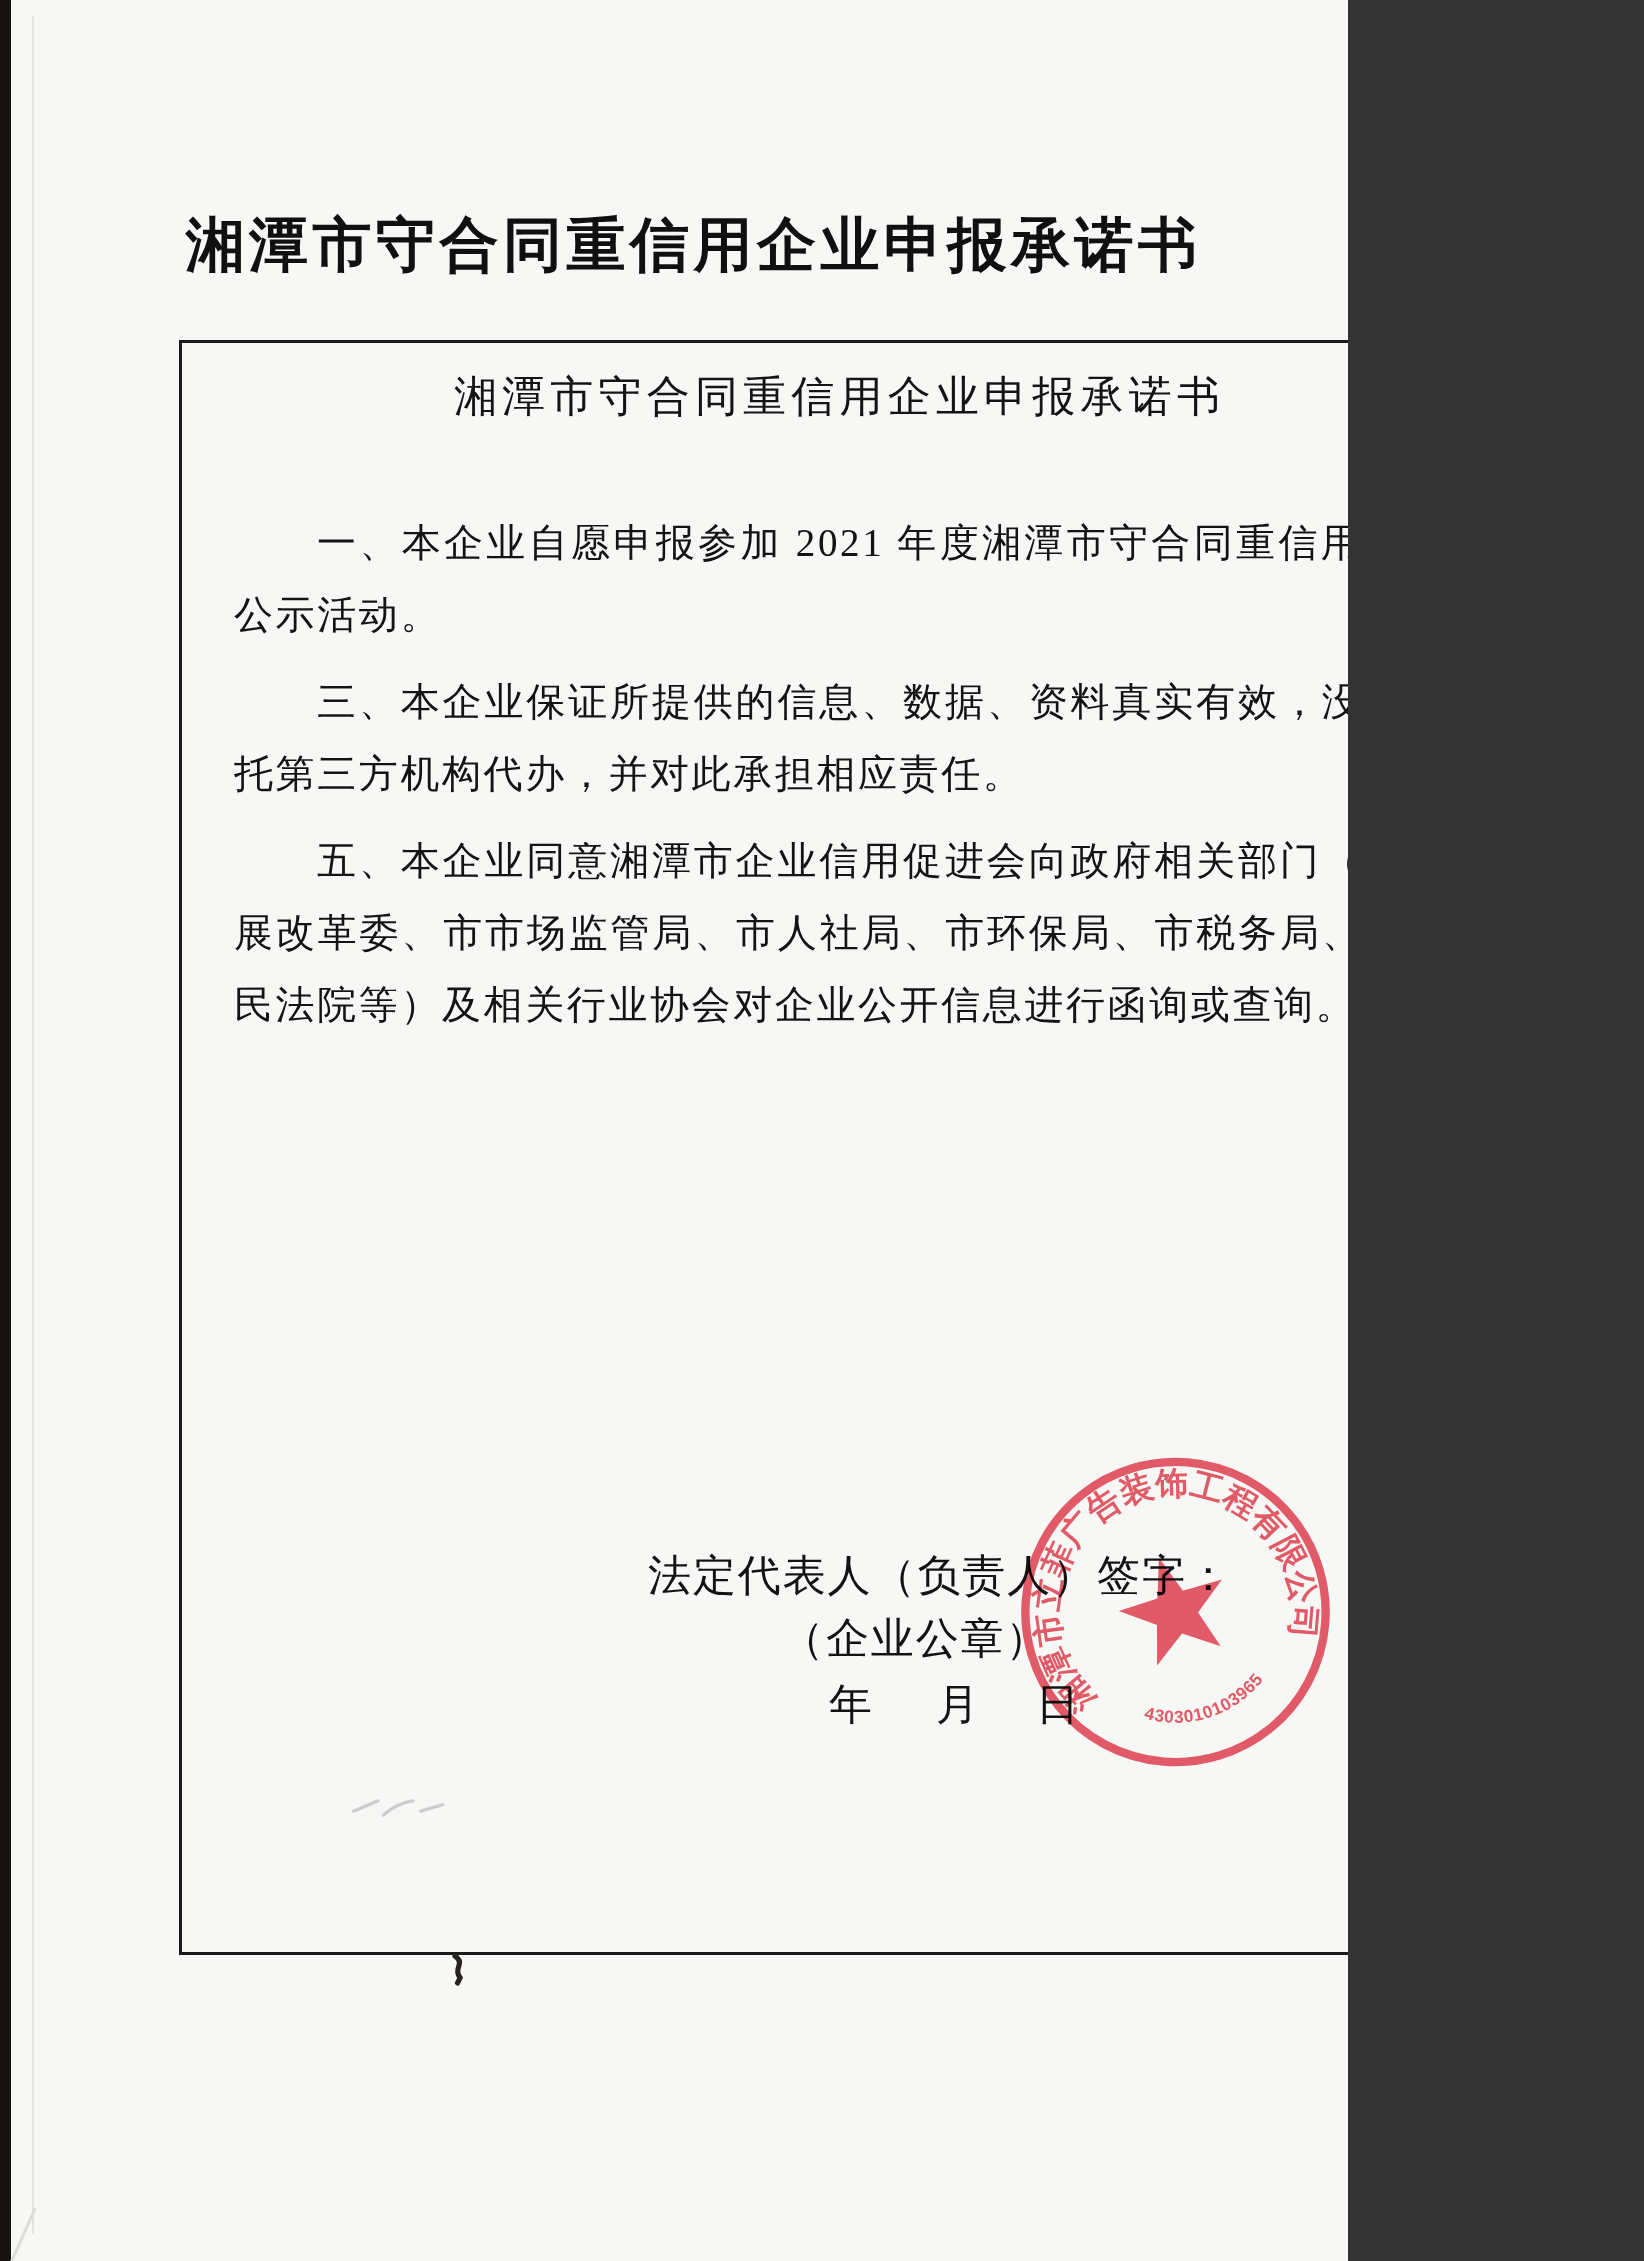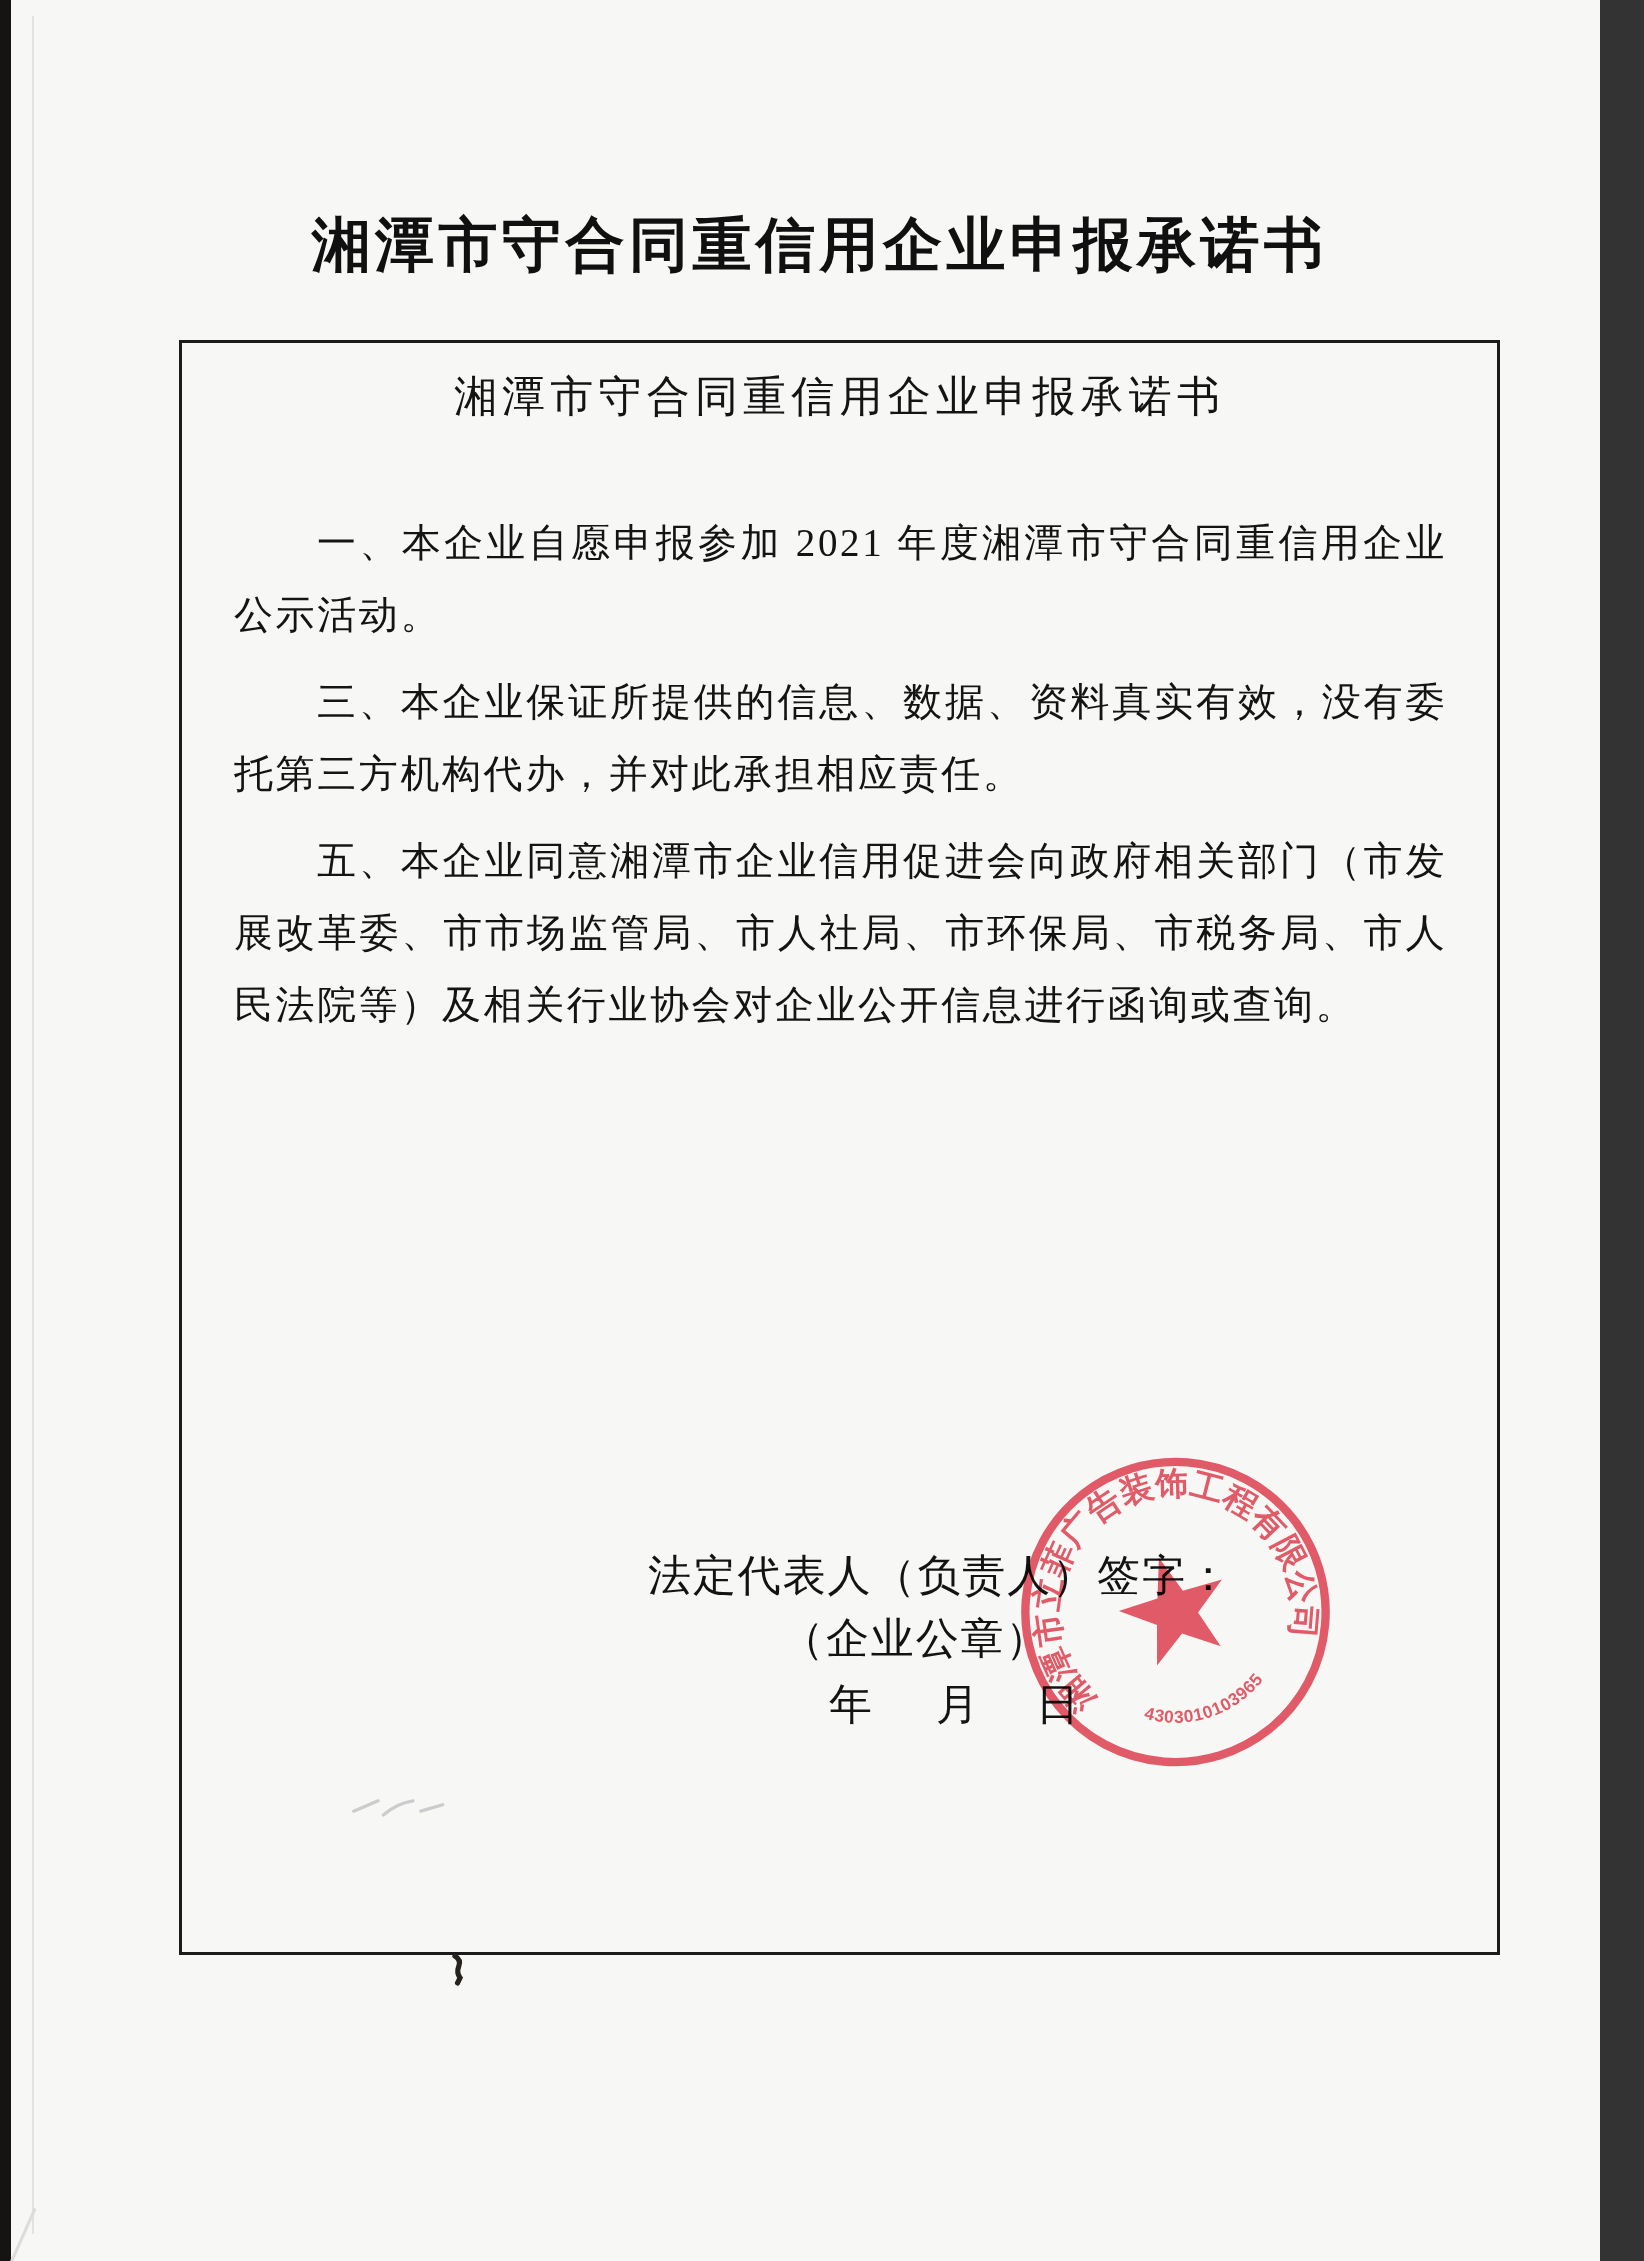--- a/index.html
+++ b/index.html
@@ -1,19 +1,19 @@
 <!DOCTYPE html>
 <html style="font-size:10.3px"><head>
 <meta charset="utf-8">
 <style>
   * { margin:0; padding:0; box-sizing:border-box; }
   body { background:#333; }
   .page {
     position:relative;
-    width:1600px; height:2261px;
+    width:1348px; height:2261px;
     background:#f7f7f5;
     overflow:hidden;
     font-family:"Liberation Serif","DejaVu Serif",serif;
     color:#171717;
   }
   
   .scan-strip {
     position:absolute; left:0; top:0; width:11px; height:2261px;
     background:#151413;
   }

